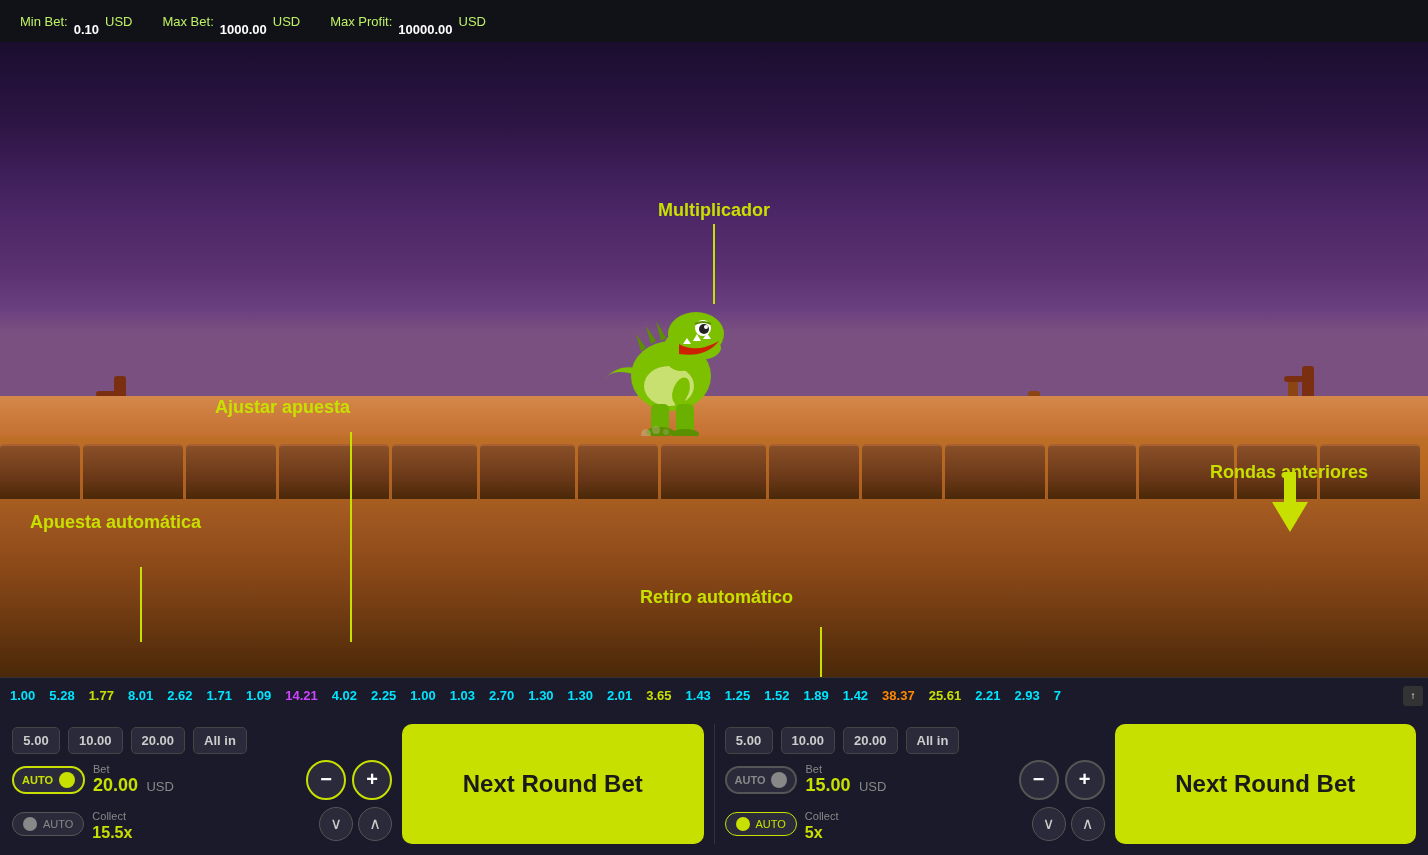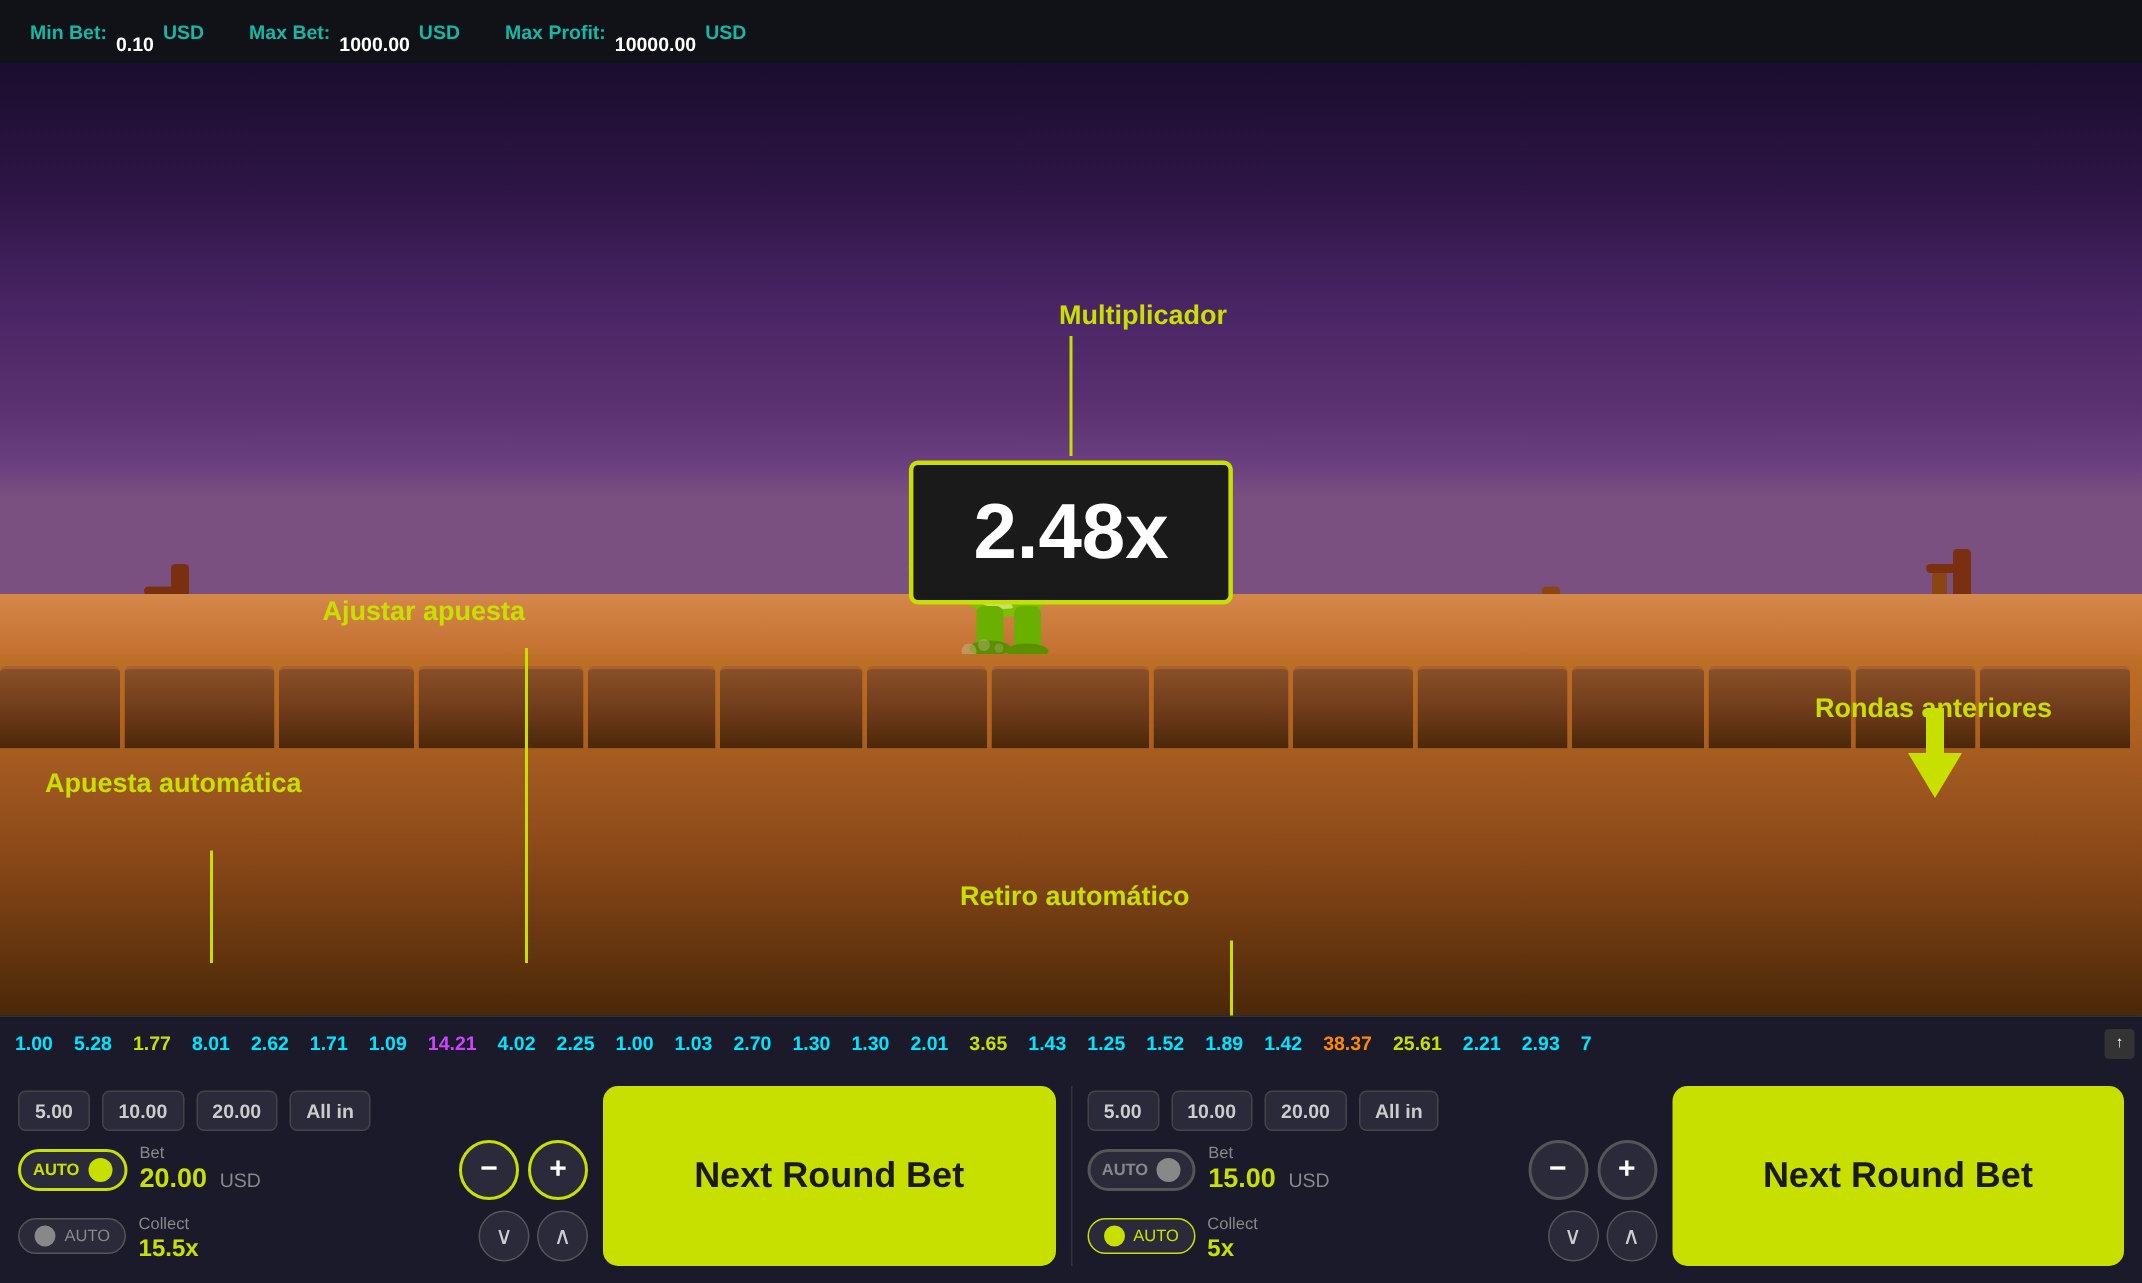--- a/index.html
+++ b/index.html
@@ -24,21 +24,21 @@
       position: relative;
       z-index: 10;
     }
     .top-bar-item {
       display: flex;
       align-items: center;
       gap: 6px;
       font-size: 13px;
       color: #aaa;
     }
-    .top-bar-item span.label { color: #14b8a6; font-weight: bold; }
+    .top-bar-item span.label { color: #bef264; }
     .top-bar-item span.value { color: #fff; font-weight: bold; margin-top: 16px; }
 
     
     #game-area {
       width: 100%;
       height: 635px;
       position: relative;
       overflow: hidden;
       background: linear-gradient(180deg, #2d1b4e 0%, #4a2060 30%, #6b3a7a 50%, #8b5e3c 70%, #c4783a 80%, #d4834a 85%, #c4783a 90%, #a05a28 95%, #7a3e18 100%);
     }
@@ -498,25 +498,22 @@
       <ellipse cx="94" cy="148" rx="14" ry="5" fill="#5a9000"></ellipse>
 
       <path d="M42 88 Q20 82 12 95 Q25 78 45 82" fill="#7dc000"></path>
 
       <circle cx="55" cy="148" r="5" fill="rgba(200,180,140,0.5)"></circle>
       <circle cx="65" cy="144" r="4" fill="rgba(200,180,140,0.4)"></circle>
       <circle cx="75" cy="146" r="3" fill="rgba(200,180,140,0.3)"></circle>
     </svg>
   </div>
 
-  <div id="multiplier-box">
-    <div id="multiplier-value">2.48x</div>
-  </div>
-
-  <div class="annotation" style="top:158px; left:50%; transform:translateX(-50%);margin-left:48px;">Multiplicador</div>
+
+  <div class="annotation" style="top:158px; left:50%; transform:translateX(-50%);">Multiplicador</div>
 
   <div style="position:absolute;top:182px;left:50%;width:2px;height:80px;background:#c8e000;transform:translateX(-50%);z-index:19;"></div>
 
   <div class="annotation" style="top:470px; left:30px;">Apuesta automática</div>
   <div style="position:absolute;top:525px;left:140px;width:2px;height:75px;background:#c8e000;z-index:19;"></div>
 
   <div class="annotation" style="top:355px; left:215px;">Ajustar apuesta</div>
   <div style="position:absolute;top:390px;left:350px;width:2px;height:210px;background:#c8e000;z-index:19;"></div>
 
   <div class="annotation" style="top:545px; left:640px;">Retiro automático</div>

